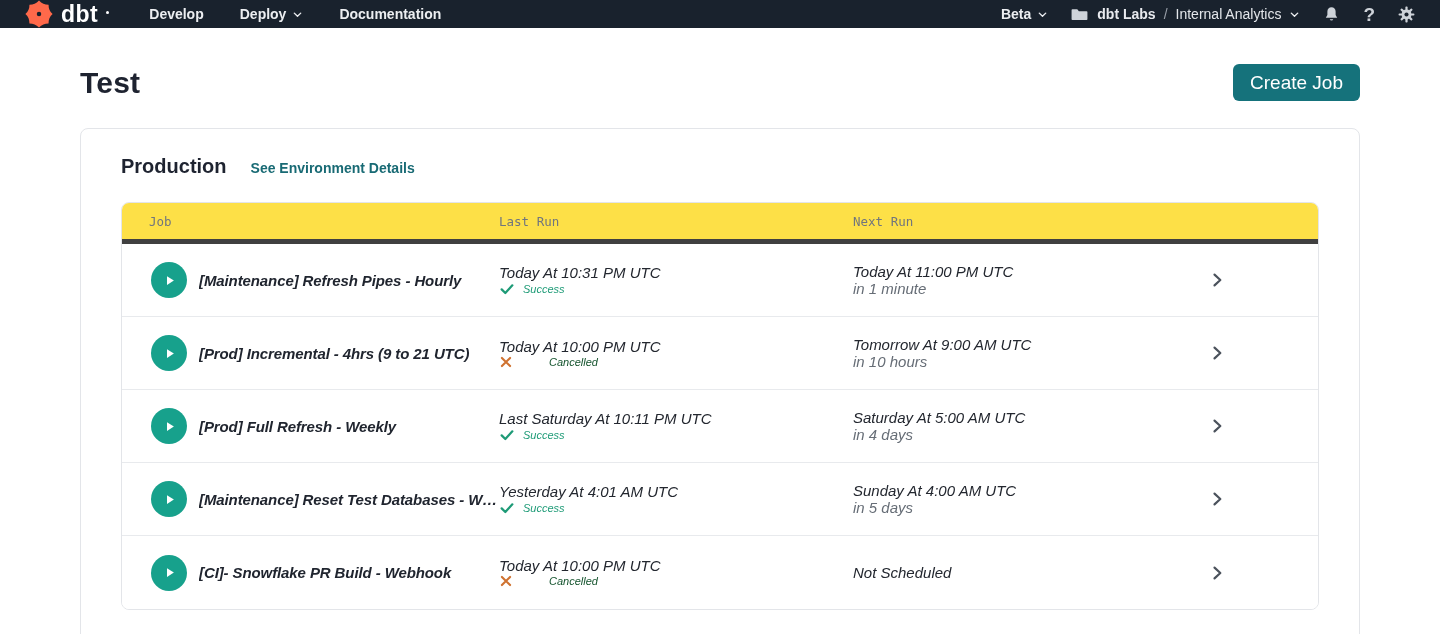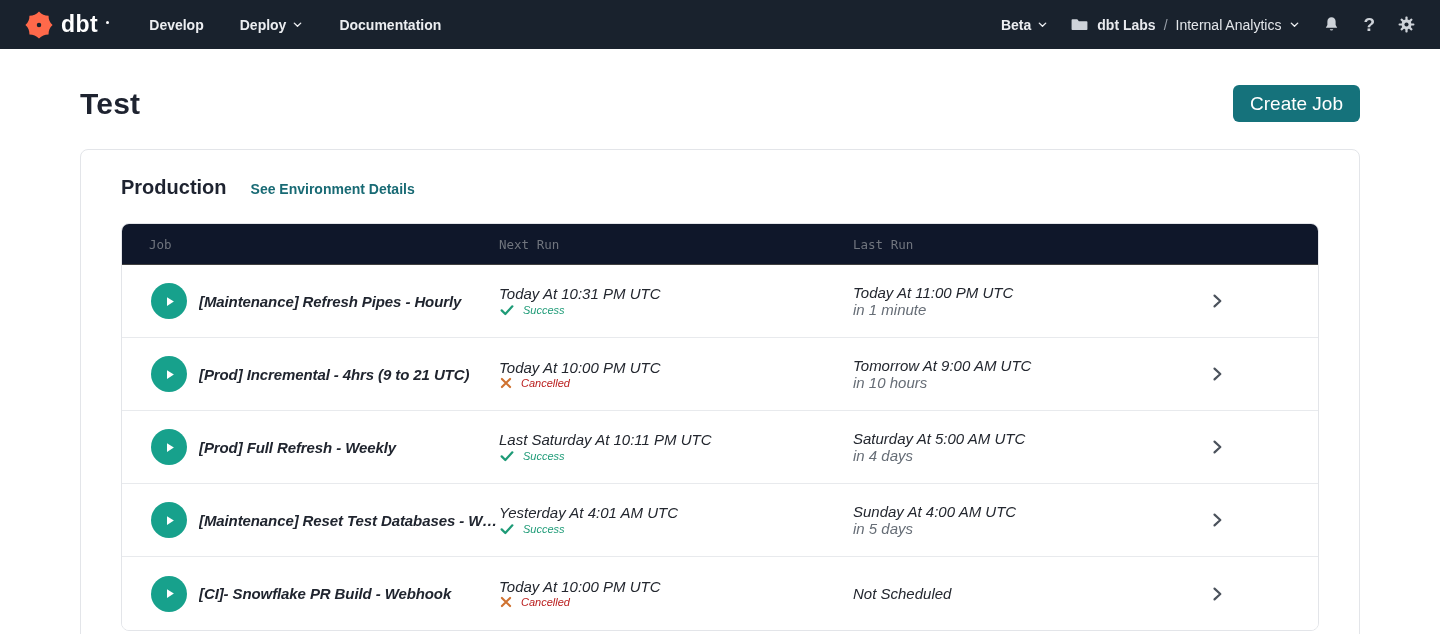--- a/index.html
+++ b/index.html
@@ -1,20 +1,20 @@
 <!DOCTYPE html>
 <html><head>
 <meta charset="utf-8">
 <style>
   * { margin:0; padding:0; box-sizing:border-box; }
   html,body { width:1440px; height:634px; overflow:hidden; background:#ffffff;
     font-family:"Liberation Sans", sans-serif; }
 
   
-  .navbar { height:49px; background:#19222d; display:flex; align-items:center;
+  .navbar { height:28px; background:#19222d; display:flex; align-items:center;
     padding:0 24px; color:#e8eaee; }
   .brand { display:flex; align-items:center; gap:7px; margin-right:40px; }
   .brand-word { font-size:23px; font-weight:700; color:#ffffff; letter-spacing:0.5px; display:flex; align-items:flex-end;}
   .brand-dot { width:3px; height:3px; background:#ffffff; border-radius:50%; margin:0 0 4px 1px; }
   .nav-links { display:flex; align-items:center; gap:36px; }
   .nav-link { font-size:14px; font-weight:700; color:#eceef1; display:flex; align-items:center;
     gap:6px; cursor:pointer; }
   .nav-right { margin-left:auto; display:flex; align-items:center; gap:22px; }
   .nav-right .nav-link { font-weight:700; }
   .crumb { display:flex; align-items:center; gap:8px; font-size:14px; }
@@ -35,36 +35,36 @@
   
   .env-card { margin:27px 80px 0 80px; border:1px solid #e3e5e9; border-radius:8px;
     padding:26px 40px 40px 40px; min-height:500px; }
   .env-head { display:flex; align-items:baseline; gap:24px; }
   .env-name { font-size:20px; font-weight:700; color:#1e2330; }
   .env-link { font-size:14px; font-weight:700; color:#186a74; text-decoration:none; cursor:pointer; }
 
   
   .jobs-table { margin-top:24px; border:1px solid #e3e5e9; border-radius:8px; overflow:hidden; }
   .thead { display:grid; grid-template-columns:350px 354px 1fr; padding-left:27px;
-    height:41px; align-items:center; border-bottom:1px solid #404040; background:#0f172a; }
+    height:41px; align-items:center; border-bottom:5px solid #404040; background:#fde047; }
   .th { font-family:"DejaVu Sans Mono", monospace; font-size:12.5px; color:#70757e; }
   .trow { display:grid; grid-template-columns:48px 300px 354px 354px auto; padding-left:29px;
     height:73px; align-items:center; border-bottom:1px solid #e8eaed; cursor:pointer; background:#fff;font-style:italic; }
   .trow:last-child { border-bottom:none; }
   .play-btn { width:36px; height:36px; border-radius:50%; background:#17a18c; display:flex;
     align-items:center; justify-content:center; cursor:pointer; }
   .job-name { font-size:15px; font-weight:700; color:#20252f; letter-spacing:-0.1px;
     white-space:nowrap; overflow:hidden; }
   .cell-2line { display:flex; flex-direction:column; justify-content:center; gap:0; }
   .time-main { font-size:15px; color:#23272f; }
   .time-sub { font-size:15px; color:#666d76; }
   .status-line { display:flex; align-items:center; gap:8px; font-size:11px; }
   .status-line .check-icon, .status-line .x-icon { display:flex; }
   .status-success .status-label { color:#1e9b77; }
-  .status-cancelled .status-label { color:#b91c1c; }
+  .status-cancelled .status-label { color:#14532d;margin-left:28px; }
   .chev-cell { display:flex; align-items:center; }
 </style>
 </head>
 <body>
 
 <header class="navbar">
   <div class="brand">
     <svg width="30" height="30" viewBox="0 0 32 32">
       <path d="M16 1.5 C19 4.8 22 6 26.2 6 C26.2 10 27.3 13 30.5 16 C27.3 19 26.2 22 26.2 26 C22 26 19 27.2 16 30.5 C13 27.2 10 26 5.8 26 C5.8 22 4.7 19 1.5 16 C4.7 13 5.8 10 5.8 6 C10 6 13 4.8 16 1.5 Z" fill="#ff694a"></path>
       <circle cx="16" cy="16" r="2.4" fill="#19222d"></circle>
@@ -144,22 +144,22 @@
 <section class="env-card">
   <div class="env-head">
     <span class="env-name">Production</span>
     <a class="env-link">See Environment Details</a>
   </div>
 
   <div class="jobs-table">
 
     <div class="thead">
       <span class="th">Job</span>
+      <span class="th">Last Run</span>
       <span class="th">Next Run</span>
-      <span class="th">Last Run</span>
     </div>
 
     <div class="trow status-success">
       <span class="play-btn">
         <svg width="15" height="15" viewBox="0 0 24 24">
             <polygon points="8 5 19 12 8 19" fill="#ffffff"></polygon>
           </svg>
       </span>
       <span class="job-name">[Maintenance] Refresh Pipes - Hourly</span>
       <div class="cell-2line">

